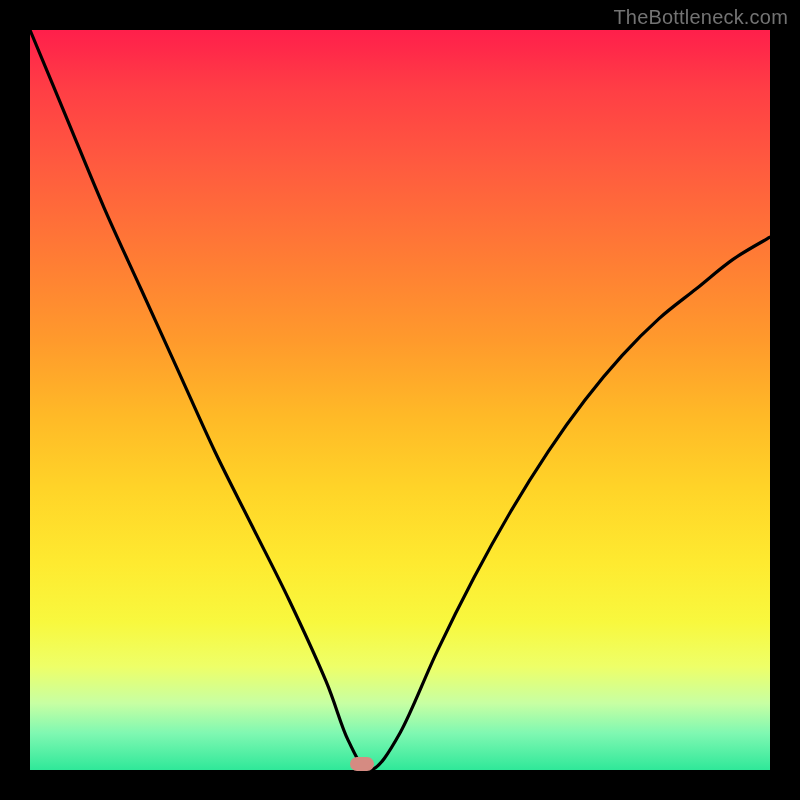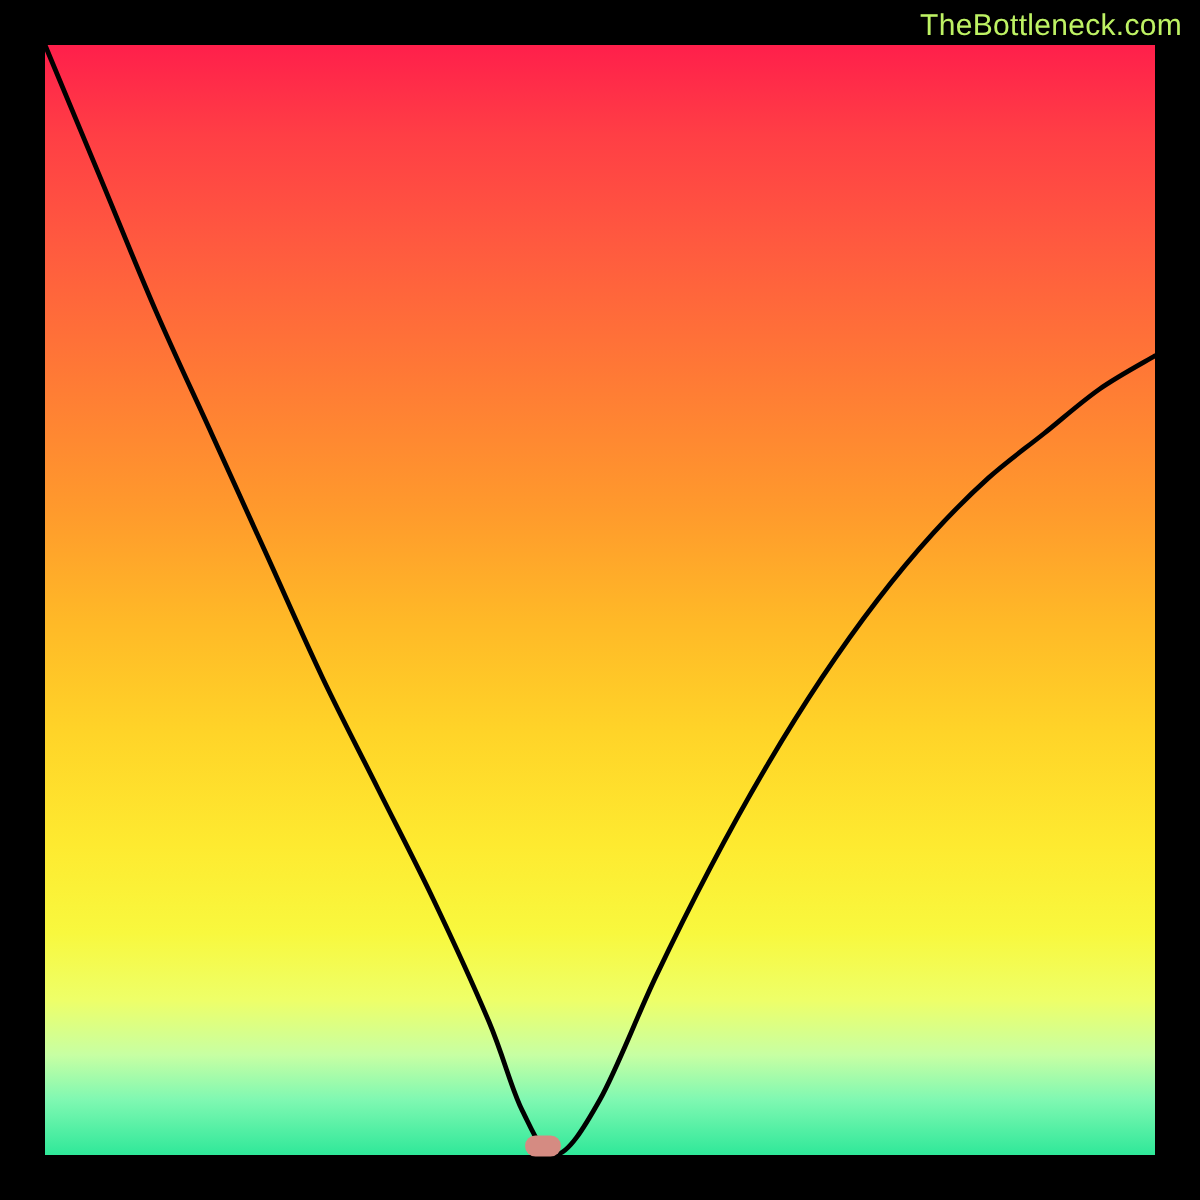--- a/index.html
+++ b/index.html
@@ -39,21 +39,21 @@
       #eeff68 86%,
       #c7ffa3 91%,
       #80f8b2 95%,
       #2fe899 100%
     );
   }
   .watermark {
     position: absolute;
     top: 6px;
     right: 12px;
-    color: #bef264;
+    color: #737373;
     font-size: 20px;
     font-weight: 500;
     letter-spacing: 0.2px;
     user-select: none;
   }
   .marker {
     position: absolute;
     width: 24px;
     height: 14px;
     background: #d58b82;

